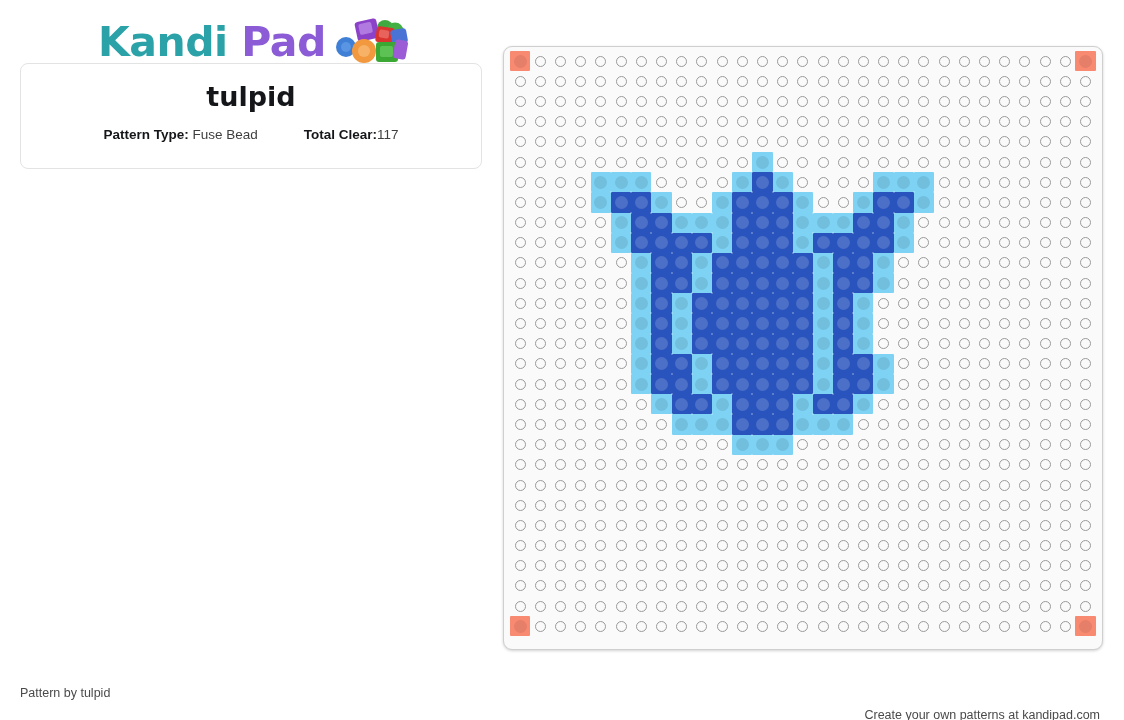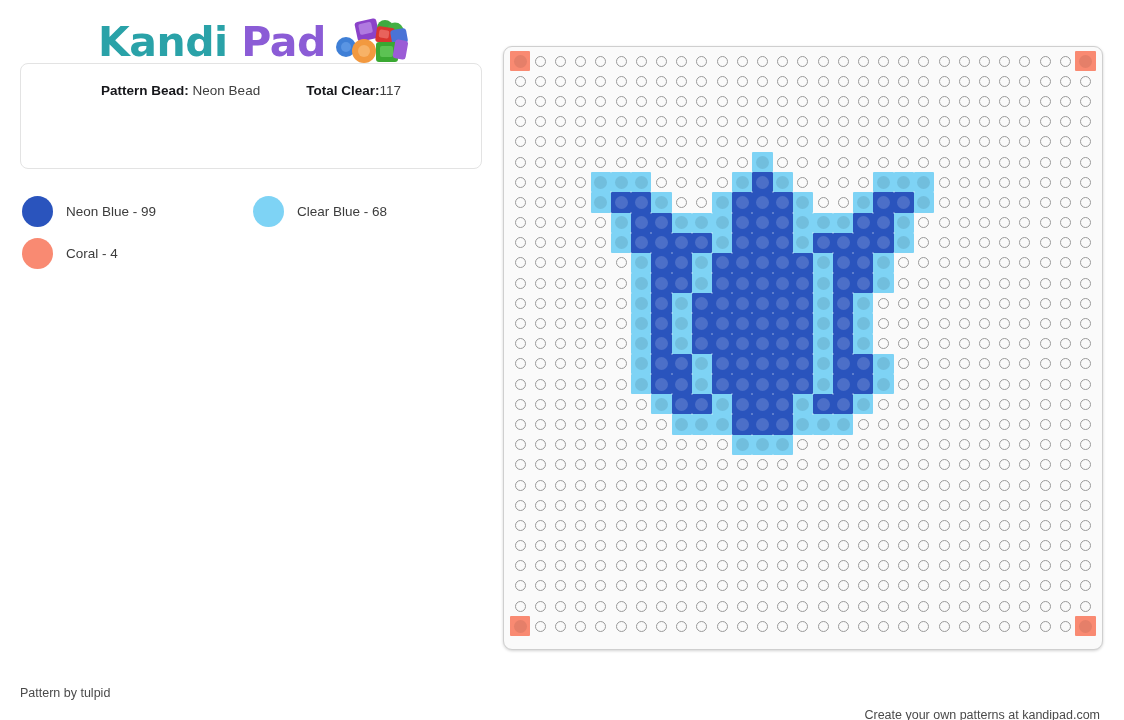--- a/index.html
+++ b/index.html
@@ -139,40 +139,27 @@
           <circle cx="30" cy="33" r="12" fill="#f2993f"></circle>
           <circle cx="30" cy="33" r="6" fill="#f7b267"></circle>
           <rect x="42" y="24" width="22" height="20" rx="3" fill="#3aa832"></rect>
           <rect x="46" y="28" width="13" height="11" rx="2" fill="#5cc253"></rect>
           <rect x="60" y="22" width="13" height="19" rx="3" fill="#9b5cd6" transform="rotate(10 66 31)"></rect>
         </g>
       </svg>
     </div>
 
     <div class="info-card">
+      <div class="pattern-title">tulpid</div>
       <div class="meta-row">
-        <div class="meta-item"><span class="meta-label">Pattern Bead:</span> <span class="meta-val">Neon Bead</span></div>
+        <div class="meta-item"><span class="meta-label">Pattern Type:</span> <span class="meta-val">Fuse Bead</span></div>
         <div class="meta-item"><span class="meta-label">Total Clear:</span><span class="meta-val">117</span></div>
       </div>
     </div>
 
-    <div class="legend" id="legend">
-        <div class="legend-item">
-          <div class="legend-swatch" style="background: rgb(42, 84, 189);"></div>
-          <span class="legend-label">Neon Blue - 99</span>
-        </div>
-        <div class="legend-item">
-          <div class="legend-swatch" style="background: rgb(126, 211, 245);"></div>
-          <span class="legend-label">Clear Blue - 68</span>
-        </div>
-        <div class="legend-item">
-          <div class="legend-swatch" style="background: rgb(249, 138, 114);"></div>
-          <span class="legend-label">Coral - 4</span>
-        </div>
-      </div>
   </div>
 
   <div class="board-wrap">
     <div class="board">
       <div class="grid" id="grid">
           <div class="cell filled" style="background: rgb(249, 138, 114);">
             <div class="peg" style="background: rgb(229, 127, 105);"></div>
           </div>
           <div class="cell">
             <div class="peg"></div>

